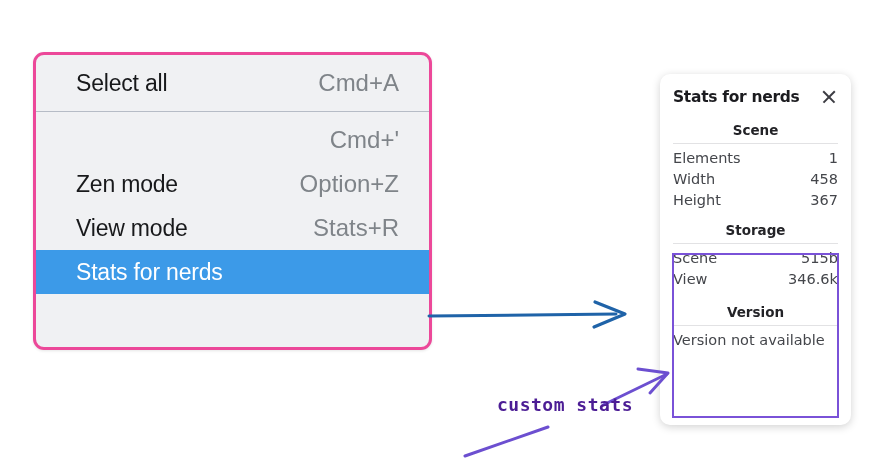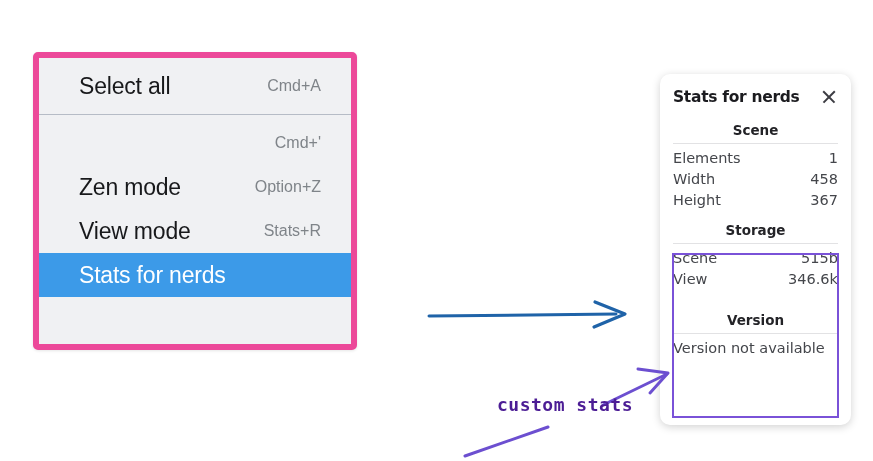--- a/index.html
+++ b/index.html
@@ -14,25 +14,25 @@
     overflow: hidden;
     font-family: "Liberation Sans", sans-serif;
     -webkit-font-smoothing: antialiased;
   }
 
   
   #context-menu {
     position: absolute;
     left: 33px;
     top: 52px;
-    width: 324px;
+    width: 399px;
     height: 298px;
     background: #f0f1f3;
-    border: 6px solid #ec4899;
-    border-radius: 5px;
+    border: 3px solid #ec4899;
+    border-radius: 11px;
     box-shadow: 0 1px 3px rgba(0,0,0,0.10);
     box-sizing: border-box;
     overflow: hidden;
   }
   .menu-group { padding: 6px 0; }
   .menu-divider {
     height: 1px;
     background: #b6bcc6;
     width: 100%;
   }
@@ -45,21 +45,21 @@
     cursor: default;
   }
   .menu-item .label {
     font-size: 23px;
     color: #18191b;
     letter-spacing: -0.2px;
     white-space: nowrap;
   }
   .menu-item .shortcut {
     margin-left: auto;
-    font-size: 16px;
+    font-size: 24px;
     color: #7f8489;
     white-space: nowrap;
   }
   .menu-item.selected {
     background: #3c9ae8;
   }
   .menu-item.selected .label { color: #ffffff; }
   .menu-item.selected .shortcut { color: #d6eafb; }
 
   
@@ -228,21 +228,21 @@
     <div class="stat-row">
       <span class="k">Scene</span>
       <span class="v">515b</span>
     </div>
     <div class="stat-row">
       <span class="k">View</span>
       <span class="v">346.6k</span>
     </div>
   </div>
 
-  <div style="margin-top:20px;">
+  <div style="margin-top:12px;">
     <div class="section-head">Version</div>
     <div class="hr"></div>
     <div class="stat-note">Version not available</div>
   </div>
 
   <div id="custom-stats-box"></div>
 </div>
 
 <svg id="annotations" viewBox="0 0 873 461" xmlns="http://www.w3.org/2000/svg">
 

